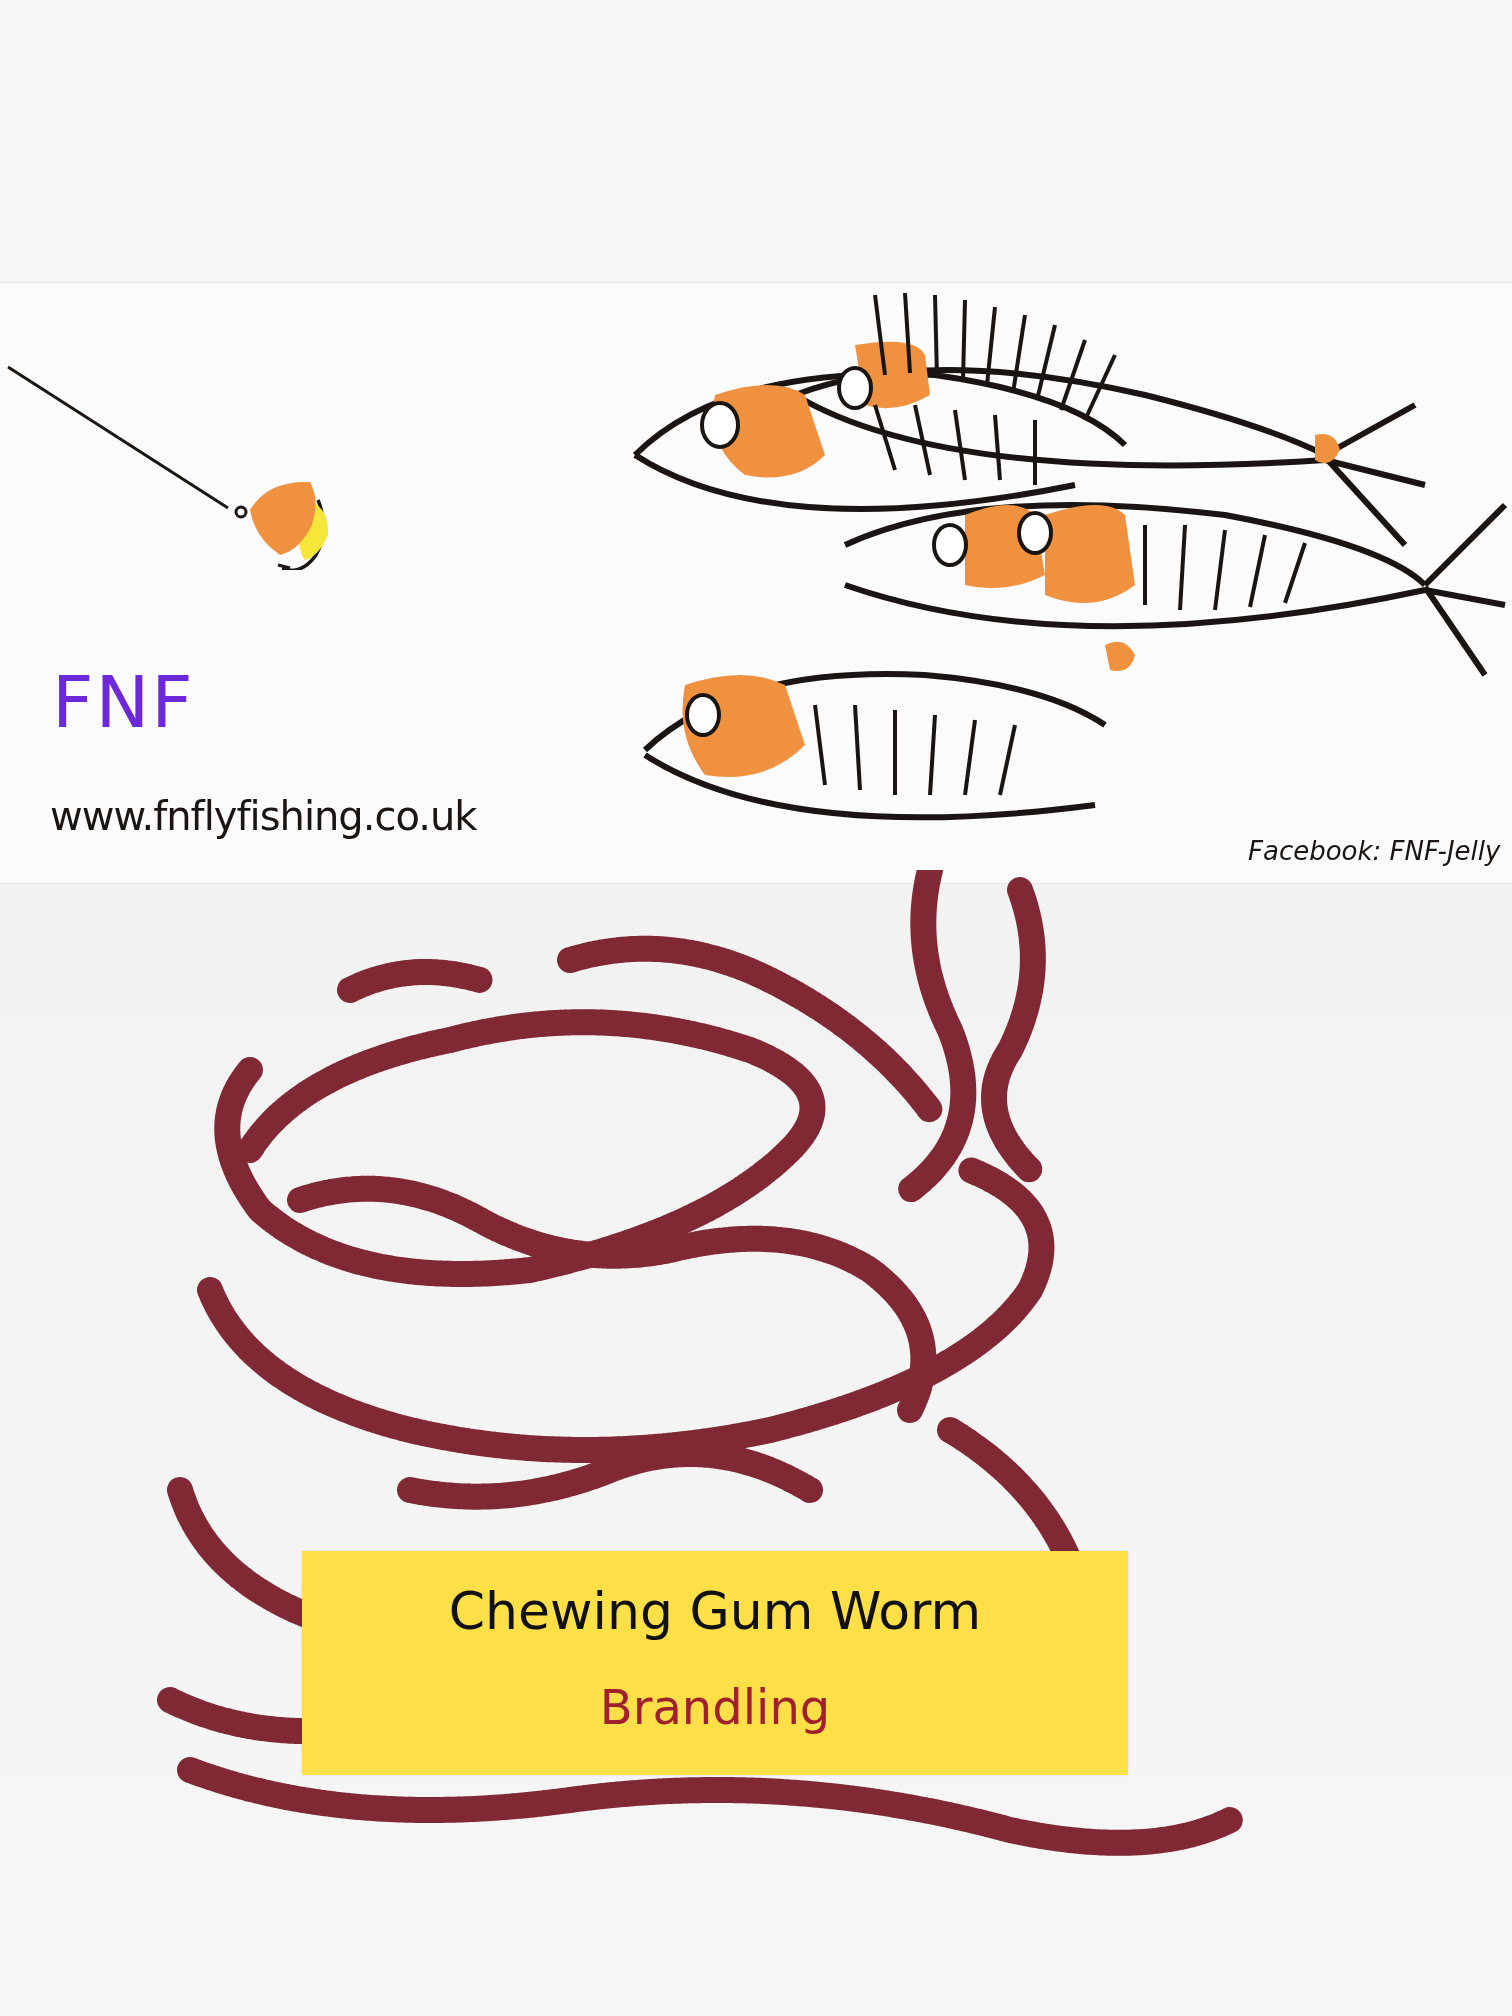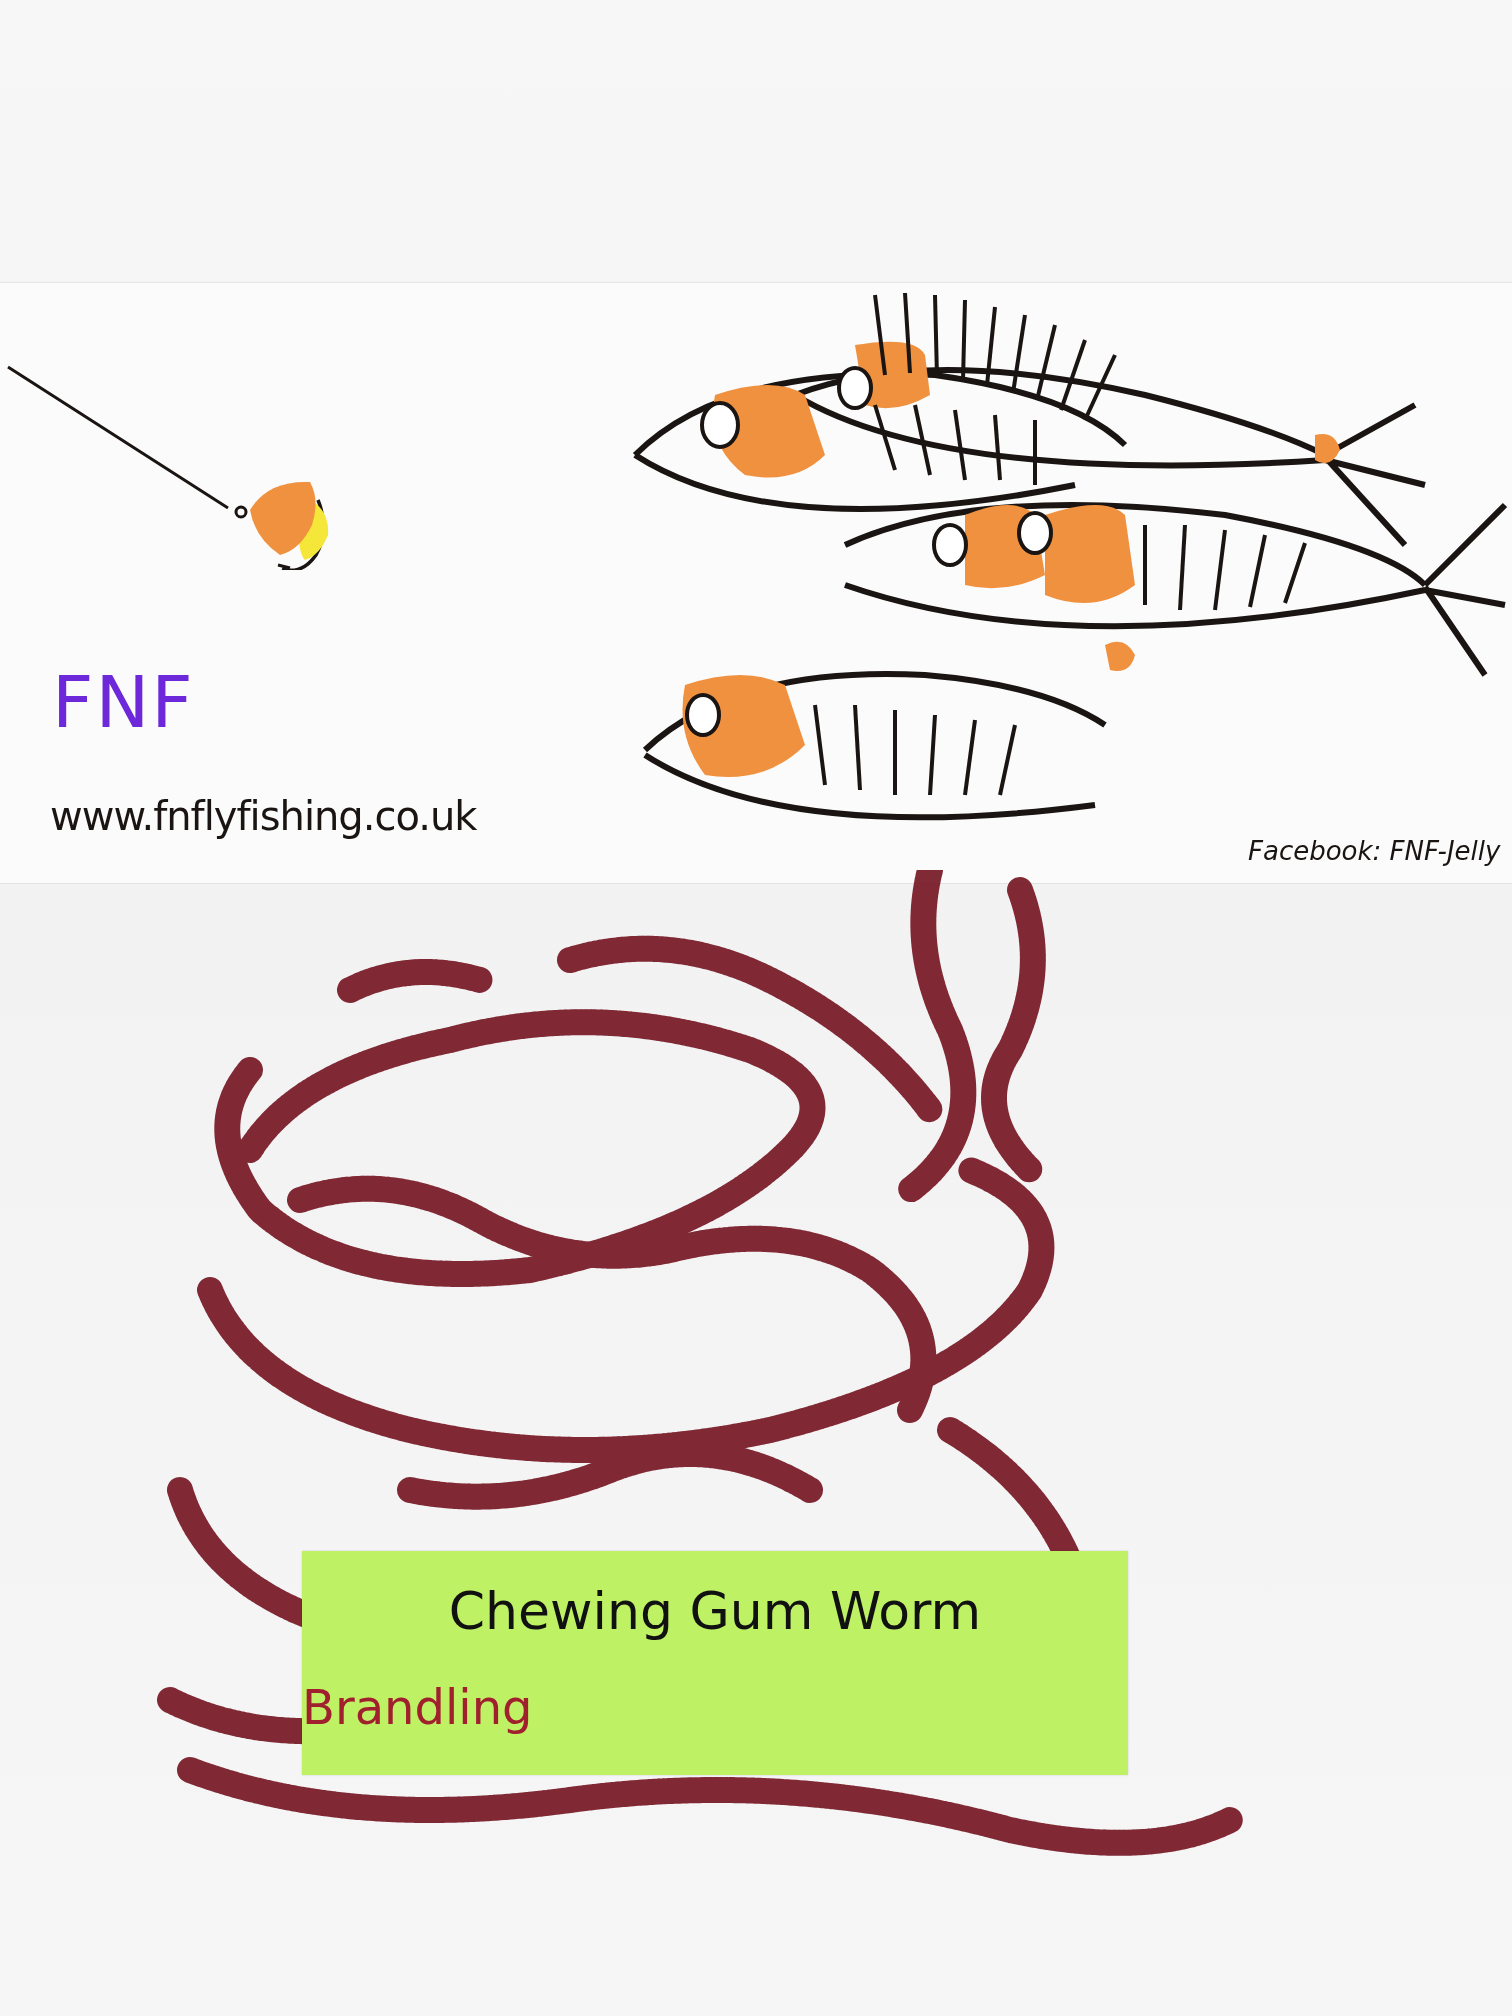--- a/index.html
+++ b/index.html
@@ -5,23 +5,23 @@
   html, body { margin:0; padding:0; }
   body { width:1512px; height:2016px; background:#f4f4f4; position:relative; overflow:hidden; font-family:"DejaVu Sans", sans-serif; }
   .bag { position:absolute; left:0; top:0; width:1512px; height:2016px; background:linear-gradient(180deg,#f7f7f7 0%,#f2f2f2 40%,#f6f6f6 100%); }
   .header-card { position:absolute; left:0; top:282px; width:1512px; height:600px; background:#fbfbfb; border-top:1px solid #e6e6e6; border-bottom:1px solid #e2e2e2; }
   .brand { position:absolute; left:52px; top:660px; font-size:72px; font-weight:500; color:#6d28d9; letter-spacing:2px; font-family:"DejaVu Sans", sans-serif; }
   .url { position:absolute; left:50px; top:793px; font-size:40px; color:#1a1512; font-family:"DejaVu Sans", sans-serif; letter-spacing:-1px; }
   .fb { position:absolute; left:1248px; top:836px; font-size:26px; color:#1a1512; font-style:italic; font-family:"DejaVu Sans", sans-serif; }
   .fly { position:absolute; left:0; top:330px; }
   .fish { position:absolute; left:625px; top:285px; }
   .worms { position:absolute; left:150px; top:870px; }
-  .label-card { position:absolute; left:302px; top:1551px; width:826px; height:224px; background:#bef264; box-shadow:0 0 2px rgba(0,0,0,0.15); }
+  .label-card { position:absolute; left:302px; top:1551px; width:826px; height:224px; background:#fde047; box-shadow:0 0 2px rgba(0,0,0,0.15); }
   .product { position:absolute; left:0; top:30px; width:100%; text-align:center; font-size:52px; color:#111; font-family:"DejaVu Sans", sans-serif; }
-  .variant { position:absolute; left:0; top:128px; width:100%; text-align:left; font-size:48px; color:#a0202e; font-family:"DejaVu Sans", sans-serif; }
+  .variant { position:absolute; left:0; top:128px; width:100%; text-align:center; font-size:48px; color:#a0202e; font-family:"DejaVu Sans", sans-serif; }
 </style>
 </head>
 <body>
 
 <div class="bag"></div>
 
 <div class="header-card">
 </div>
 
 <svg class="fly" width="360" height="240" viewBox="0 0 360 240">

